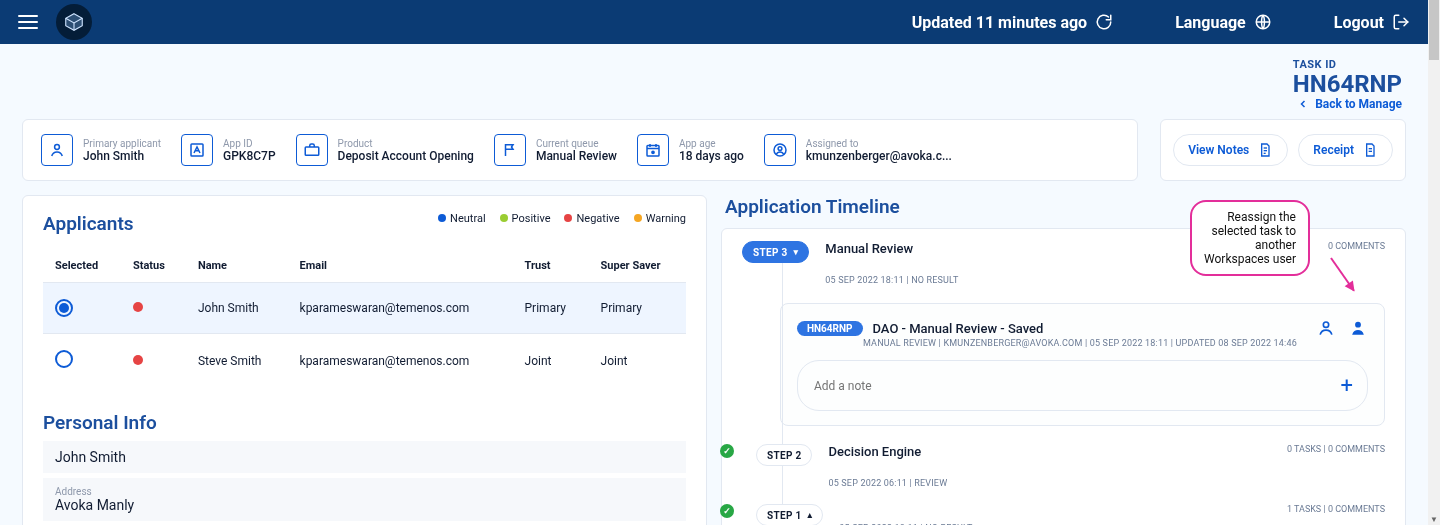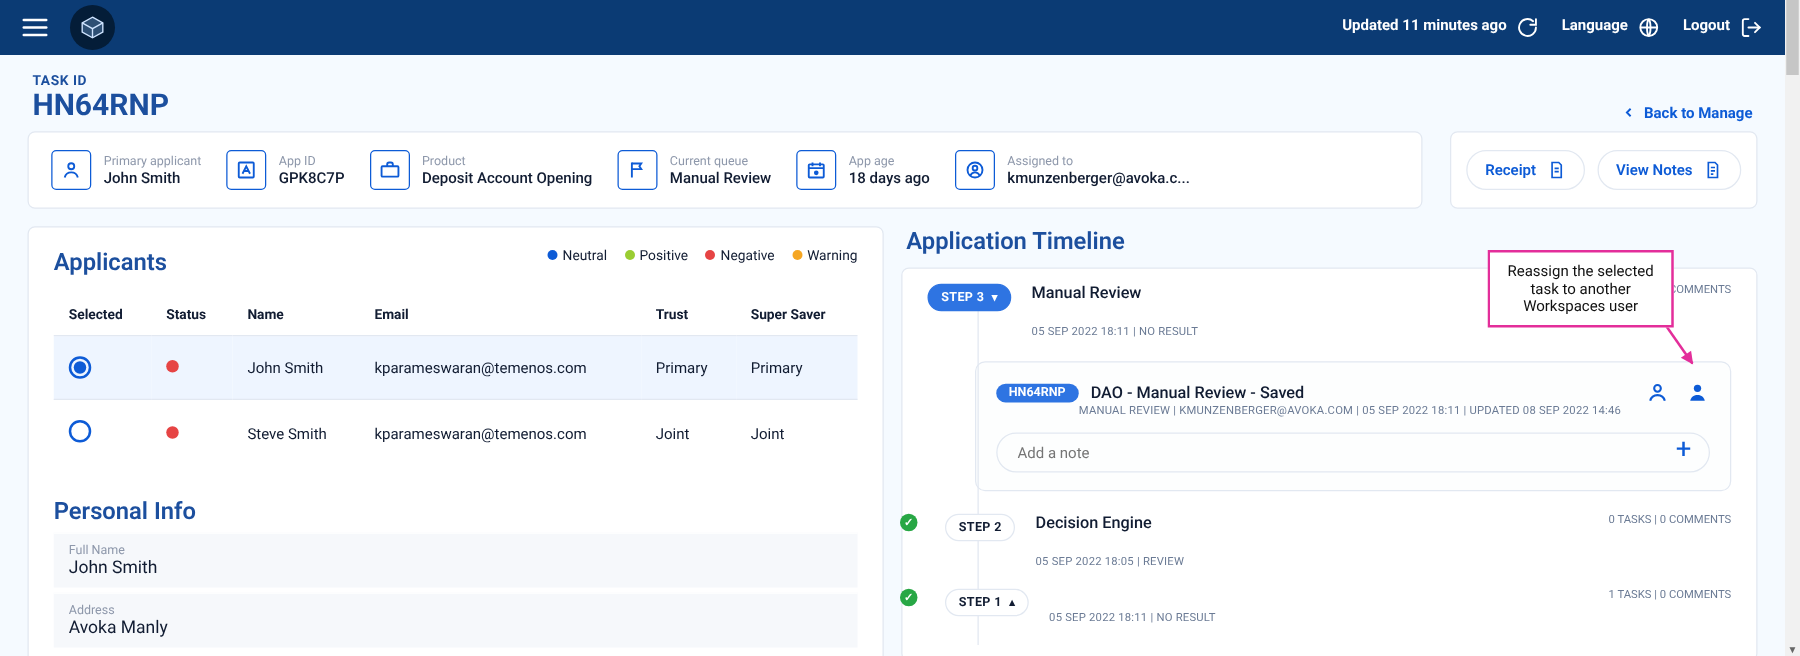--- a/index.html
+++ b/index.html
@@ -33,26 +33,26 @@
   
   .app-header{height:44px;background:var(--navy);color:#fff;display:flex;align-items:center;padding:0 18px;gap:18px;}
   .hamburger{width:20px;height:14px;position:relative;cursor:pointer;}
   .hamburger span{position:absolute;left:0;right:0;height:2px;background:#fff;border-radius:1px;}
   .hamburger span:nth-child(1){top:0;}
   .hamburger span:nth-child(2){top:6px;}
   .hamburger span:nth-child(3){top:12px;}
   .brand-circle{width:36px;height:36px;border-radius:50%;background:#041d38;display:flex;align-items:center;justify-content:center;}
   .brand-circle svg{width:22px;height:22px;}
   .header-spacer{flex:1;}
-  .header-item{display:flex;align-items:flex-start;gap:8px;font-size:12px;font-weight:700;cursor:pointer;}
+  .header-item{display:flex;align-items:center;gap:8px;font-size:16px;font-weight:700;cursor:pointer;margin-left:44px;}
   .header-item svg{width:18px;height:18px;}
 
   
   .page{background:var(--page);padding:14px 22px 28px;min-height:calc(100% - 44px);}
-  .titlebar{display:flex;justify-content:space-between;align-items:flex-end;padding:0 4px 8px;}
+  .titlebar{display:flex;justify-content:space-between;align-items:flex-end;padding:0 4px 8px;flex-direction:column;}
   .task-id-label{font-size:11px;font-weight:700;letter-spacing:0.04em;color:var(--blue2);}
   .task-id-value{font-size:24px;font-weight:700;color:var(--blue2);line-height:1.1;}
   .back-link{color:var(--blue);font-size:12px;font-weight:700;display:flex;align-items:center;gap:6px;cursor:pointer;}
 
   
   .summary-strip{display:flex;gap:22px;align-items:stretch;}
   .summary-card{flex:1;background:#fff;border:1px solid var(--border);border-radius:6px;padding:14px 18px;display:flex;align-items:center;gap:20px;}
   .summary-card.wide{flex:4;}
   .summary-card.actions{flex:0 0 230px;align-items:center;justify-content:center;gap:10px;padding:12px;}
   .info-block{display:flex;align-items:center;gap:10px;min-width:0;}
@@ -105,26 +105,26 @@
   .step-meta{font-size:9px;color:var(--muted);letter-spacing:0.02em;margin-top:19px;}
   .step-right{font-size:9px;color:var(--muted);white-space:nowrap;}
   .subtask{margin:10px 0 0 38px;border:1px solid var(--border);border-radius:8px;padding:14px 16px;background:#fdfefe;}
   .sub-row{display:flex;align-items:center;gap:10px;flex-wrap:wrap;}
   .sub-badge{background:var(--badge-blue);color:#fff;font-size:10px;font-weight:700;border-radius:12px;padding:2px 10px;}
   .sub-title{font-size:13px;font-weight:500;color:var(--text);}
   .sub-meta{font-size:9px;color:var(--muted);letter-spacing:0.02em;width:100%;margin-left:66px;}
   .sub-actions{margin-left:auto;display:flex;gap:12px;}
   .person-icon{width:20px;height:20px;color:var(--blue);cursor:pointer;}
   .person-icon svg{width:20px;height:20px;}
-  .note-input{margin-top:12px;display:flex;border:1px solid var(--border);border-radius:22px;height:32px;padding:0 8px 0 14px;}
+  .note-input{margin-top:12px;display:flex;align-items:center;border:1px solid var(--border);border-radius:22px;height:51px;padding:0 8px 0 14px;}
   .note-input input{border:none;outline:none;flex:1;font-size:12px;color:var(--text);background:transparent;}
   .note-input .plus{color:var(--blue);font-size:22px;font-weight:400;padding:0 6px;cursor:pointer;}
 
   
-  .callout{position:absolute;border:2px solid var(--magenta);background:#fff;color:#111;font-size:12px;text-align:center;padding:8px 12px;border-radius:0;width:149px;z-index:50;}
+  .callout{position:absolute;border:2px solid var(--magenta);background:#fff;color:#111;font-size:12px;text-align:right;padding:8px 12px;border-radius:16px;width:120px;z-index:50;}
   .callout-arrow{position:absolute;width:2px;background:var(--magenta);z-index:49;}
   .callout-arrow::after{content:"";position:absolute;bottom:-1px;left:-4px;border-left:5px solid transparent;border-right:5px solid transparent;border-top:10px solid var(--magenta);}
 
   
   .vline{position:absolute;left:40px;top:28px;bottom:-8px;width:1px;background:var(--border);z-index:0;}
   .tl-wrap{position:relative;}
 </style>
 </head>
 <body>
 
@@ -257,34 +257,34 @@
                 </svg>
               </div>
             <div class="info-text">
                 <span class="info-label">Assigned to</span>
                 <span class="info-value">kmunzenberger@avoka.c...</span>
               </div>
           </div>
         </div>
         <div class="summary-card actions">
           <button class="pill-btn">
-            <span>Receipt</span>
-            <svg viewBox="0 0 24 24" fill="none" stroke="currentColor" stroke-width="2">
-                <path d="M7 3h8l3 3v15H7z"></path>
-                <line x1="10" y1="10" x2="15" y2="10"></line>
-                <line x1="10" y1="14" x2="15" y2="14"></line>
-              </svg>
-          </button>
-          <button class="pill-btn">
             <span>View Notes</span>
             <svg viewBox="0 0 24 24" fill="none" stroke="currentColor" stroke-width="2">
                 <path d="M7 3h8l3 3v15H7z"></path>
                 <line x1="10" y1="9" x2="15" y2="9"></line>
                 <line x1="10" y1="13" x2="15" y2="13"></line>
                 <line x1="10" y1="17" x2="13" y2="17"></line>
+              </svg>
+          </button>
+          <button class="pill-btn">
+            <span>Receipt</span>
+            <svg viewBox="0 0 24 24" fill="none" stroke="currentColor" stroke-width="2">
+                <path d="M7 3h8l3 3v15H7z"></path>
+                <line x1="10" y1="10" x2="15" y2="10"></line>
+                <line x1="10" y1="14" x2="15" y2="14"></line>
               </svg>
           </button>
         </div>
       </div>
 
       <div class="columns">
 
         <div class="col-left">
           <div class="panel">
             <div class="applicants-header">
@@ -325,21 +325,20 @@
                   <td>kparameswaran@temenos.com</td>
                   <td>Joint</td>
                   <td>Joint</td>
                 </tr>
               </tbody>
             </table>
 
             <div style="height:18px"></div>
             <div class="personal-title">Personal Info</div>
             <div class="field">
-              <div class="field-label">Full Name</div>
               <div class="field-value">John Smith</div>
             </div>
             <div class="field">
               <div class="field-label">Address</div>
               <div class="field-value">Avoka Manly</div>
             </div>
           </div>
         </div>
 
         <div class="col-right">
@@ -388,21 +387,21 @@
 
               <div style="height:10px"></div>
 
               <div class="tl-step">
                 <span class="check-circle">✓</span>
                 <div class="step-badge done">
                   <span>STEP 2</span>
                 </div>
                 <div class="step-body">
                   <div class="step-title">Decision Engine</div>
-                  <div class="step-meta">05 SEP 2022 18:05 | REVIEW</div>
+                  <div class="step-meta">05 SEP 2022 06:11 | REVIEW</div>
                 </div>
                 <div class="step-right">0 TASKS | 0 COMMENTS</div>
               </div>
 
               <div class="tl-step">
                 <span class="check-circle">✓</span>
                 <div class="step-badge done">
                   <span>STEP 1</span>
                     <span class="chev">▴</span>
                 </div>

